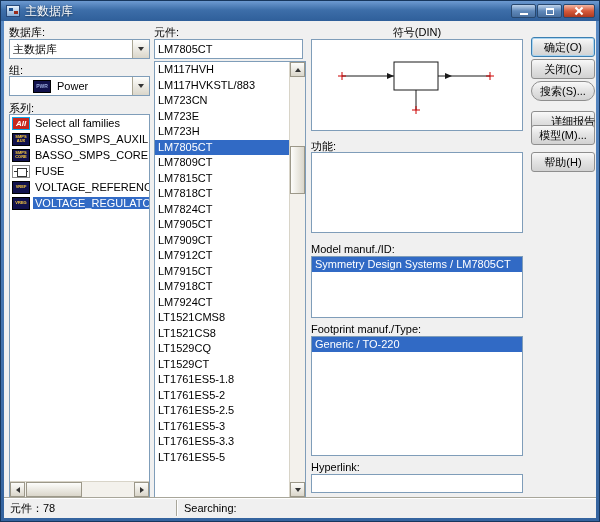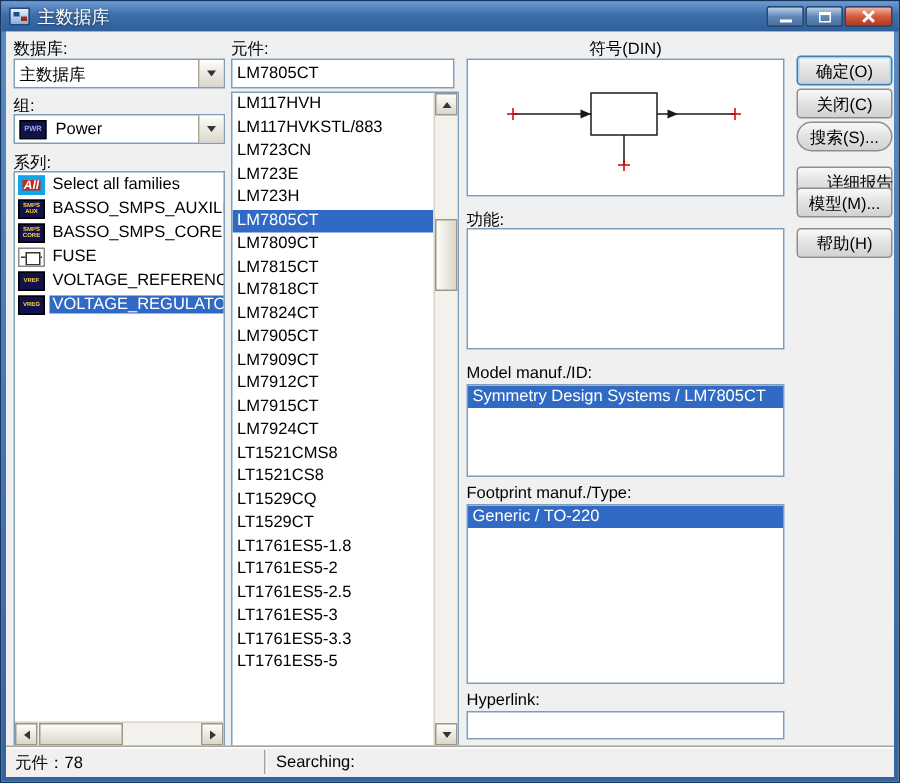--- a/index.html
+++ b/index.html
@@ -36,21 +36,21 @@
   .combo-btn { width:17px; height:100%; flex:none; background:linear-gradient(#fdfdfb,#dad6ca); border-left:1px solid #a9a593; display:flex; align-items:center; justify-content:center; }
   .tri-down { width:0; height:0; border-left:3.5px solid transparent; border-right:3.5px solid transparent; border-top:4px solid #333; }
   .tri-up { width:0; height:0; border-left:3.5px solid transparent; border-right:3.5px solid transparent; border-bottom:4px solid #333; }
   .tri-left { width:0; height:0; border-top:3.5px solid transparent; border-bottom:3.5px solid transparent; border-right:4px solid #333; }
   .tri-right { width:0; height:0; border-top:3.5px solid transparent; border-bottom:3.5px solid transparent; border-left:4px solid #333; }
 
   .listbox { position:absolute; background:#fff; border:1px solid #7f9db9; overflow:hidden; }
 
   .family-item { display:flex; align-items:center; height:16px; padding:0 2px; cursor:default; }
   .fam-icon { width:18px; height:13px; margin-right:3px; flex:none; display:flex; align-items:center; justify-content:center; overflow:hidden; font-weight:bold; }
-  .icon-all  { background:#c8281e; color:#fff; font-size:8px; font-style:italic; border:3px solid #0ea5e9; }
+  .icon-all  { background:#c8281e; color:#fff; font-size:8px; font-style:italic; border:1px solid #0ea5e9; }
   .icon-chip { background:#11114c; color:#ffcf3f; font-size:4px; line-height:4px; text-align:center; border:1px solid #000; }
   .icon-fuse { background:#fff; border:1px solid #8a8a8a; position:relative; }
   .icon-fuse::before { content:""; position:absolute; left:1px; right:1px; top:5px; height:1px; background:#333; }
   .icon-fuse::after  { content:""; position:absolute; left:4px; top:2px; width:8px; height:7px; border:1px solid #333; background:#fff; }
   .fam-label { padding:0 2px; white-space:nowrap; }
   .family-item.selected .fam-label { background:#316ac5; color:#fff; }
 
   .comp-input { position:absolute; height:20px; background:#fff; border:1px solid #7f9db9; font-family:inherit; font-size:11px; padding-left:3px; }
   .comp-row { height:15.5px; line-height:15.5px; padding-left:3px; white-space:nowrap; overflow:hidden; cursor:default; }
   .comp-row.selected { background:#316ac5; color:#fff; }
@@ -99,21 +99,21 @@
 
     <div class="lbl" style="left:5px; top:4px;">数据库:</div>
     <div class="combo" style="left:5px; top:18px; width:141px;">
       <span class="combo-value">主数据库</span>
       <span class="combo-btn">
           <span class="tri-down"></span>
         </span>
     </div>
 
     <div class="lbl" style="left:5px; top:42px;">组:</div>
-    <div class="combo" style="left:5px; top:55px; width:141px;">
+    <div class="combo" style="left:5px; top:55px; width:141px;padding-left:20px;">
       <span class="combo-value">
         <span class="fam-icon icon-chip" style="color:#9ad; font-size:5px;">PWR</span>
         <span>Power</span>
       </span>
       <span class="combo-btn">
           <span class="tri-down"></span>
         </span>
     </div>
 
     <div class="lbl" style="left:5px; top:80px;">系列:</div>
@@ -230,20 +230,23 @@
           </div>
 
           <div class="comp-row">
             <span>LM7912CT</span>
           </div>
 
           <div class="comp-row">
             <span>LM7915CT</span>
           </div>
 
+          <div class="comp-row">
+            <span>LM7918CT</span>
+          </div>
 
           <div class="comp-row">
             <span>LM7924CT</span>
           </div>
 
           <div class="comp-row">
             <span>LT1521CMS8</span>
           </div>
 
           <div class="comp-row">

